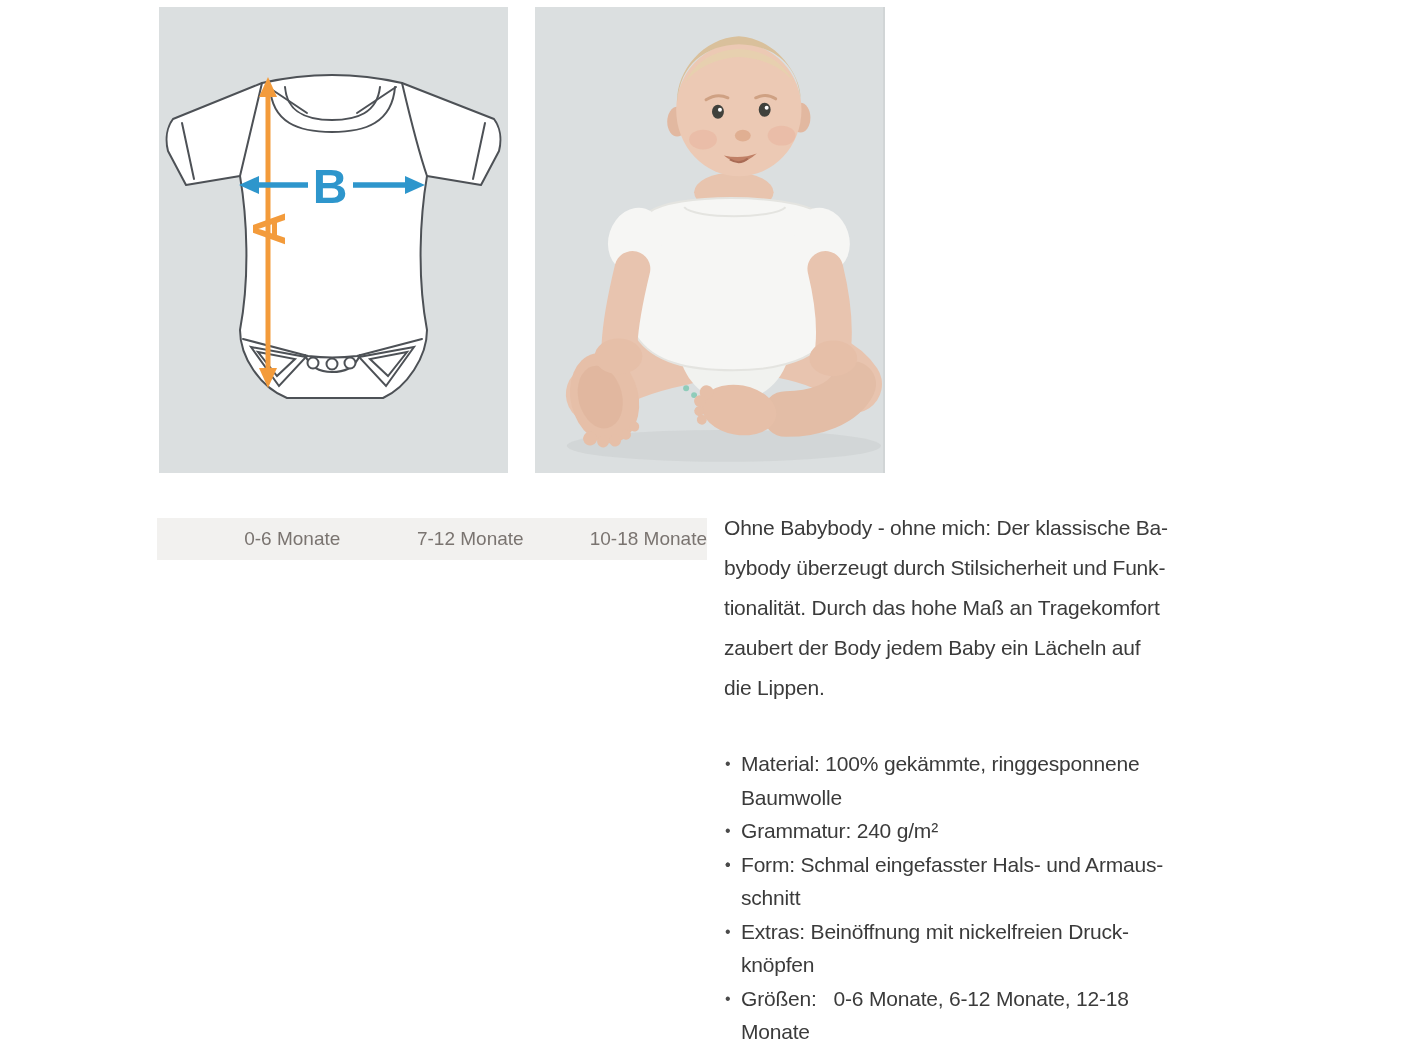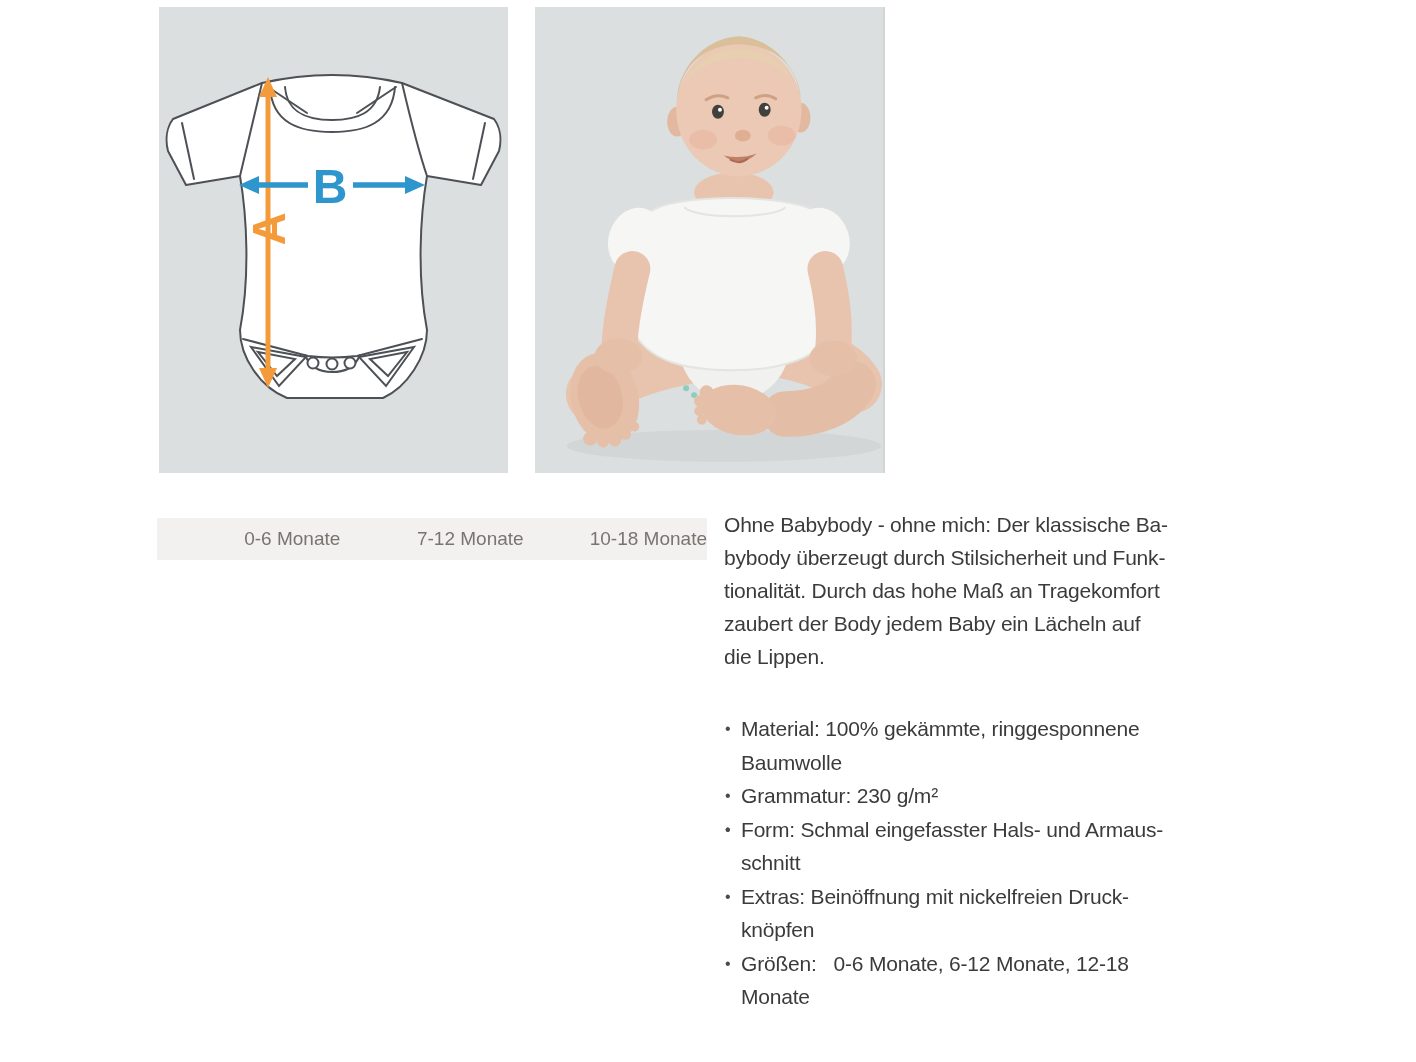--- a/index.html
+++ b/index.html
@@ -31,21 +31,21 @@
   .label-b{fill:var(--b-arrow);font-family:"Liberation Sans",sans-serif;font-weight:bold;font-size:48px;}
 
   .size-row{position:absolute;left:157px;top:518px;width:550px;height:42px;
     background:var(--row-bg);display:flex;align-items:center;}
   .size-cell{flex:1;text-align:right;color:var(--row-text);font-size:19px;margin-left:28px;}
 
   .tolerance{position:absolute;left:155px;top:580px;margin:0;font-size:21px;
     color:var(--body-text);letter-spacing:-0.1px;}
 
   .description{position:absolute;left:724px;top:508px;width:520px;color:var(--body-text);letter-spacing:-0.2px;}
-  .desc-paragraph{margin:0;font-size:21px;line-height:33px;white-space:pre-line;}
+  .desc-paragraph{margin:0;font-size:21px;line-height:40px;white-space:pre-line;}
   .details{list-style:none;margin:39px 0 0 0;padding:0;font-size:21px;line-height:33.5px;}
   .details li{position:relative;padding-left:17px;}
   .dot{position:absolute;left:1px;top:0;font-size:16px;color:#4a4a4a;}
   .detail-text{white-space:pre-line;text-align:right;}
 </style>
 </head>
 <body>
 
 <div class="canvas">
 
@@ -199,21 +199,21 @@
     <ul class="details">
 
         <li>
           <span class="dot">•</span>
           <span class="detail-text">Material: 100% gekämmte, ringgesponnene
 Baumwolle</span>
         </li>
 
         <li>
           <span class="dot">•</span>
-          <span class="detail-text">Grammatur: 230 g/m²</span>
+          <span class="detail-text">Grammatur: 240 g/m²</span>
         </li>
 
         <li>
           <span class="dot">•</span>
         </li>
 
         <li>
           <span class="dot">•</span>
           <span class="detail-text">Form: Schmal eingefasster Hals- und Armaus-
 schnitt</span>

